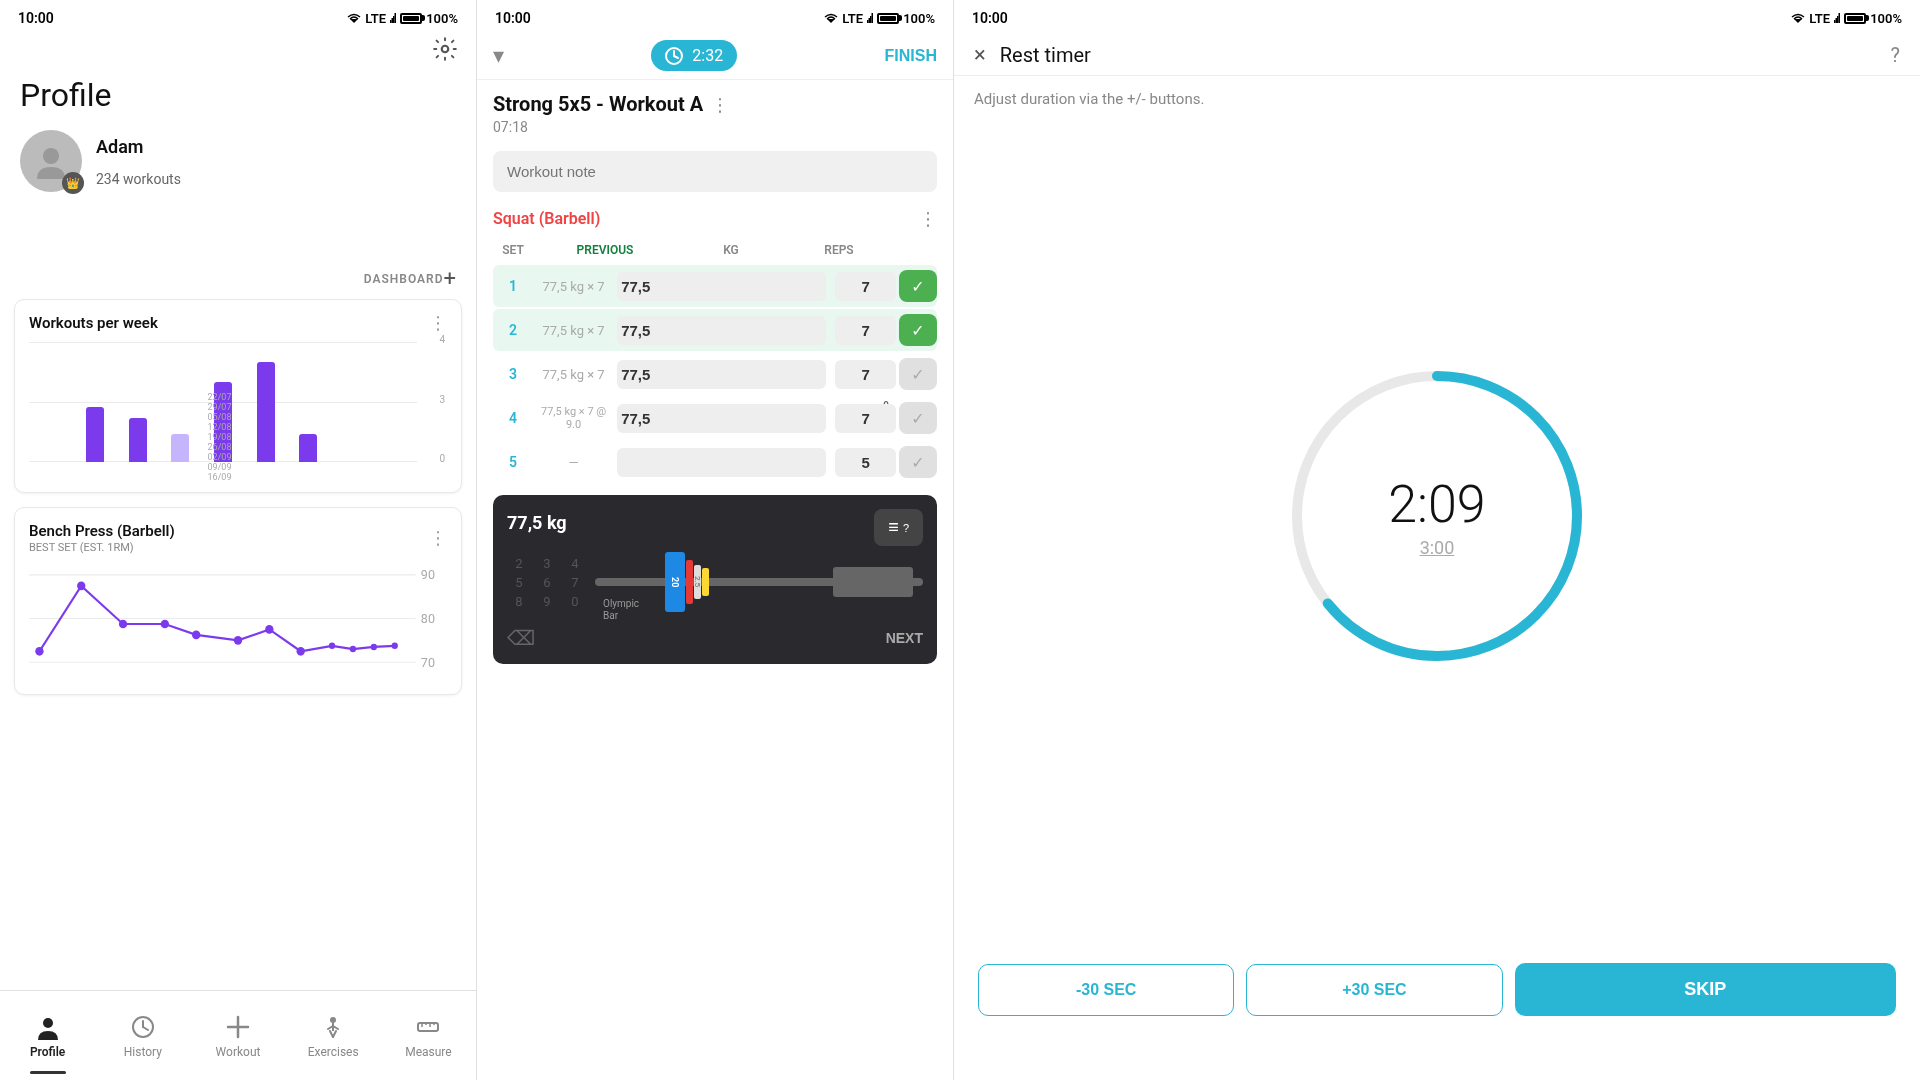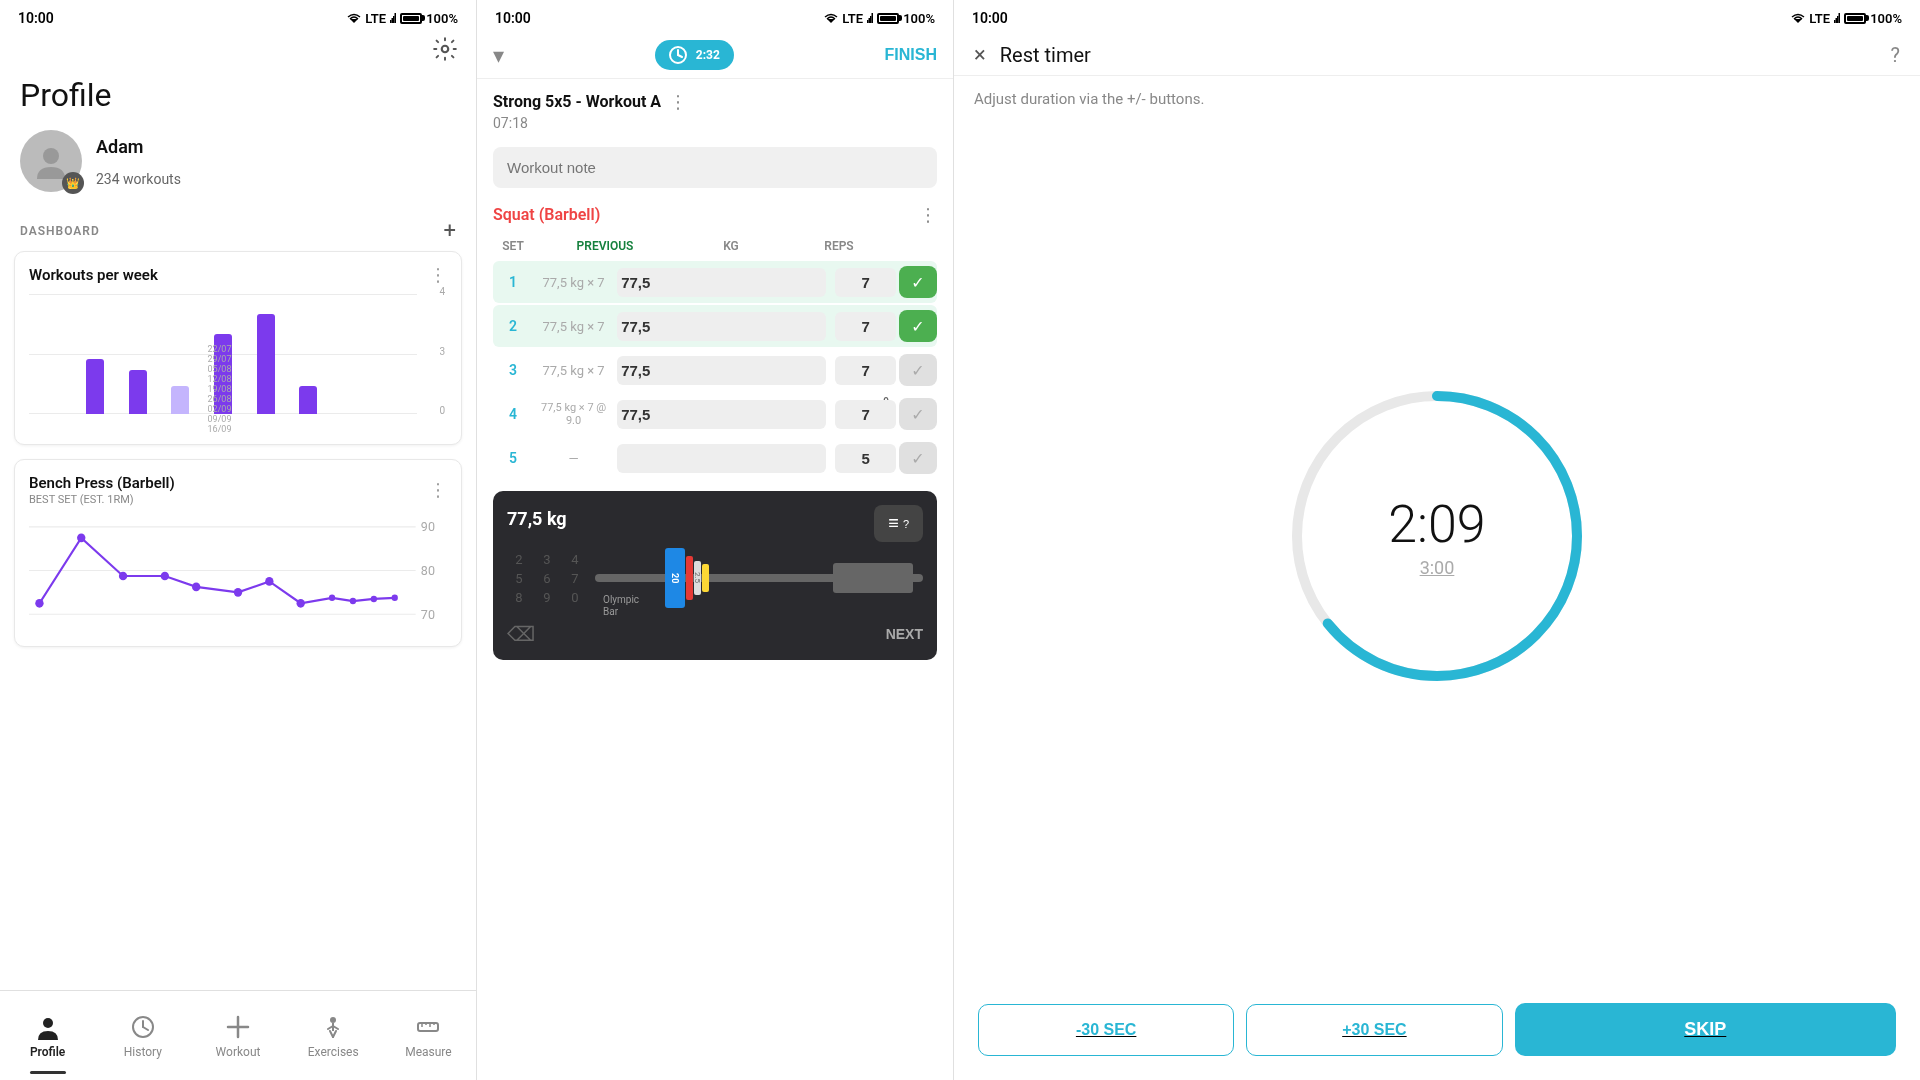--- a/index.html
+++ b/index.html
@@ -117,23 +117,24 @@
     }
 
     .profile-workouts {
       font-size: 14px;
       color: #666;
       margin-top: 14px;
     }
 
     .dashboard-header {
       display: flex;
-      justify-content: space-between;
+      justify-content: flex-end;
       align-items: center;
       padding: 6px 20px 8px 20px;
+      margin-top: 48px;
     }
 
     .dashboard-label {
       font-size: 12px;
       font-weight: 600;
       color: #888;
       letter-spacing: 1px;
     }
 
     .card {
@@ -325,22 +326,22 @@
     }
 
     .timer-badge {
       display: flex;
       align-items: center;
       background: #29b6d4;
       border-radius: 22px;
       padding: 6px 14px;
       gap: 9px;
       color: #fff;
-      font-size: 12px;
-      font-weight: 700;
+      font-size: 16px;
+      font-weight: 400;
     }
 
     .finish-btn {
       color: #29b6d4;
       font-size: 16px;
       font-weight: 600;
       background: none;
       border: none;
       cursor: pointer;
     }
@@ -349,21 +350,21 @@
       padding: 12px 16px 8px 16px;
     }
 
     .workout-title-row {
       display: flex;
       align-items: center;
       gap: 8px;
     }
 
     .workout-title-text {
-      font-size: 16px;
+      font-size: 20px;
       font-weight: 700;
       color: #111;
     }
 
     .workout-time {
       font-size: 14px;
       color: #888;
       margin-top: 3px;
     }
 
@@ -596,23 +597,22 @@
     .circle-sub-time {
       font-size: 18px;
       color: #aaa;
       margin-top: 2px;
       text-decoration: underline;
     }
 
     .timer-controls {
       display: flex;
       align-items: center;
-      padding: 20px 24px 24px 24px;
+      padding: 20px 24px 64px 24px;
       gap: 12px;
-      text-decoration: underline;
     }
 
     .timer-adj-btn {
       flex: 1;
       padding: 16px 0;
       border-radius: 10px;
       border: 1.5px solid #29b6d4;
       background: #fff;
       color: #29b6d4;
       font-size: 16px;

